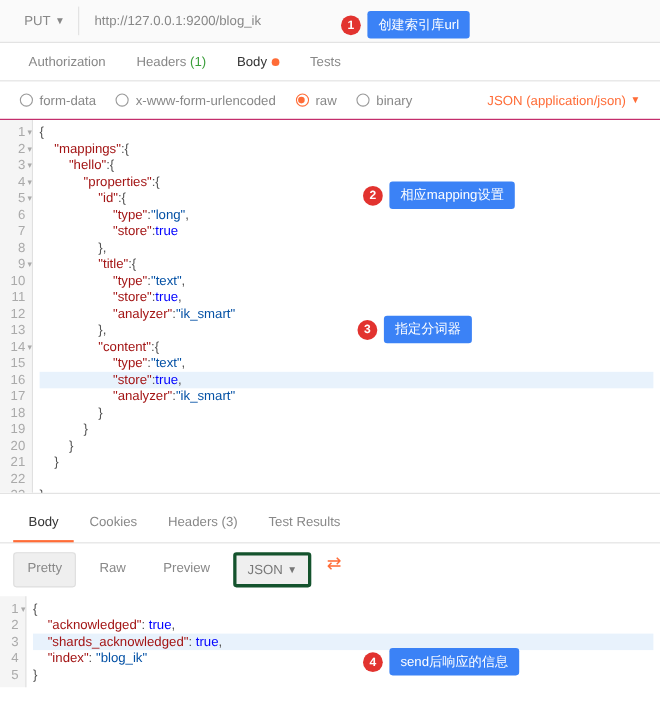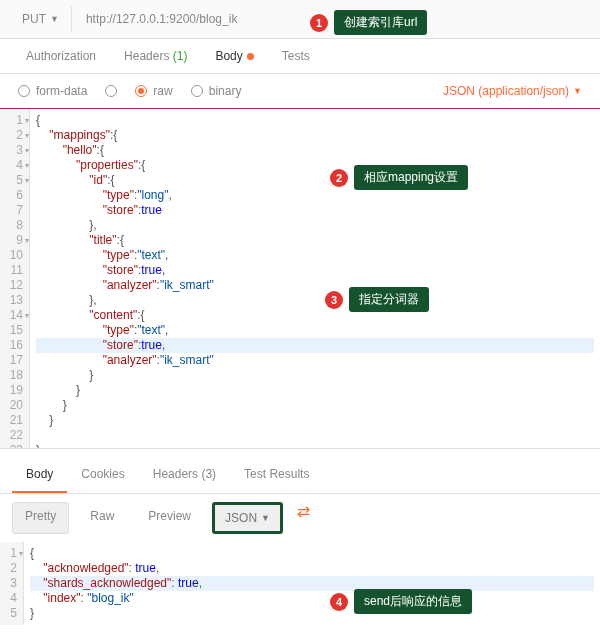--- a/index.html
+++ b/index.html
@@ -35,21 +35,21 @@
 .r-tools{display:flex;padding:8px 12px;gap:8px}
 .tbtn{padding:6px 12px;color:#888;border:1px solid transparent;border-radius:3px;cursor:pointer}
 .tbtn.active{background:#efefef;border-color:#ddd}
 .tsel{padding:6px 10px;background:#efefef;border:3px solid #14532d;border-radius:3px;display:flex;align-items:center;gap:4px;color:#777}
 .ticon{color:#ff6c37;font-size:16px;padding:0 6px}
 .editor2{display:flex;font-family:"Courier New",monospace;font-size:12px}
 .editor2 .gut{width:24px}
 .editor2 .code .row.hl{background:#e8f2fc}
 .callout{position:absolute;display:flex;align-items:center;gap:6px;z-index:10}
 .cnum{width:18px;height:18px;border-radius:50%;background:#e2332f;color:#fff;display:flex;align-items:center;justify-content:center;font-size:11px;font-weight:bold}
-.ctxt{background:#14532d;color:#fff;padding:4px 10px;border-radius:3px;font-size:12px}
+.ctxt{background:#3b82f6;color:#fff;padding:4px 10px;border-radius:3px;font-size:12px}
 .chev{font-size:9px}
 </style>
 </head>
 <body>
 
 <div class="top-bar">
   <div class="method">
     <span>PUT</span>
     <span class="chev">▼</span>
   </div>
@@ -68,20 +68,21 @@
   <div class="tab">Tests</div>
 </div>
 
 <div class="body-types">
   <label class="rb">
       <span class="r"></span>
       <span>form-data</span>
     </label>
   <label class="rb">
       <span class="r"></span>
+      <span>x-www-form-urlencoded</span>
     </label>
   <label class="rb sel">
       <span class="r"></span>
       <span>raw</span>
     </label>
   <label class="rb">
       <span class="r"></span>
       <span>binary</span>
     </label>
   <div class="ct">

